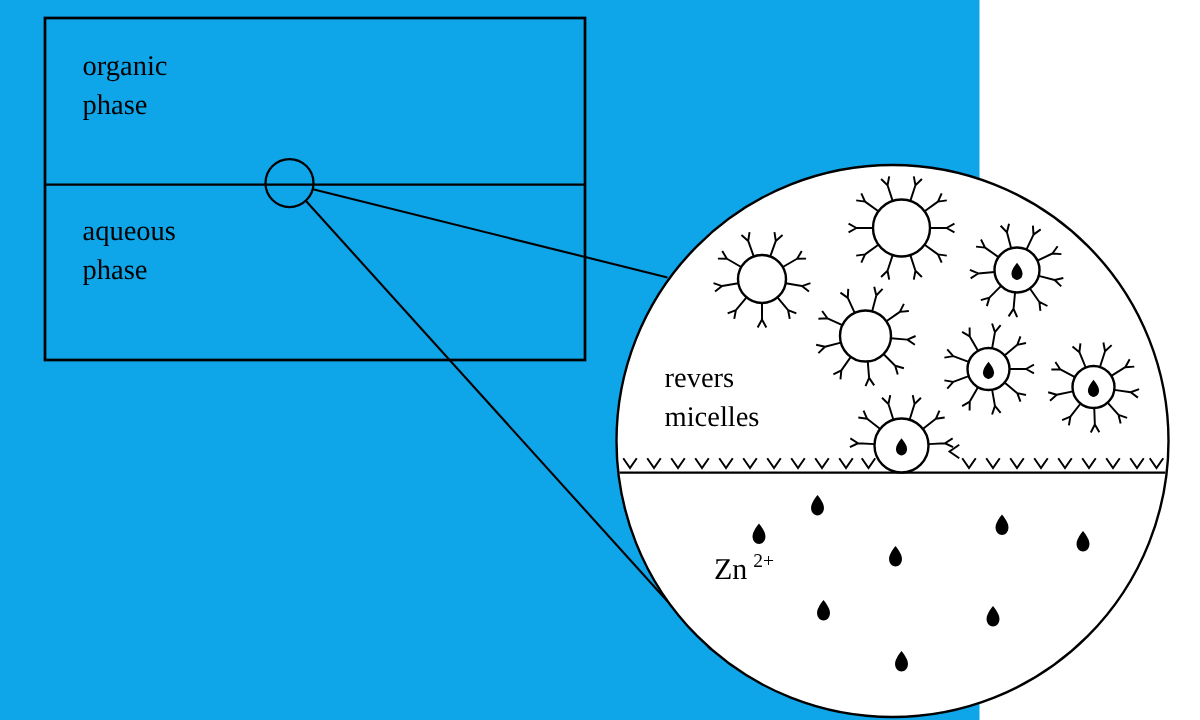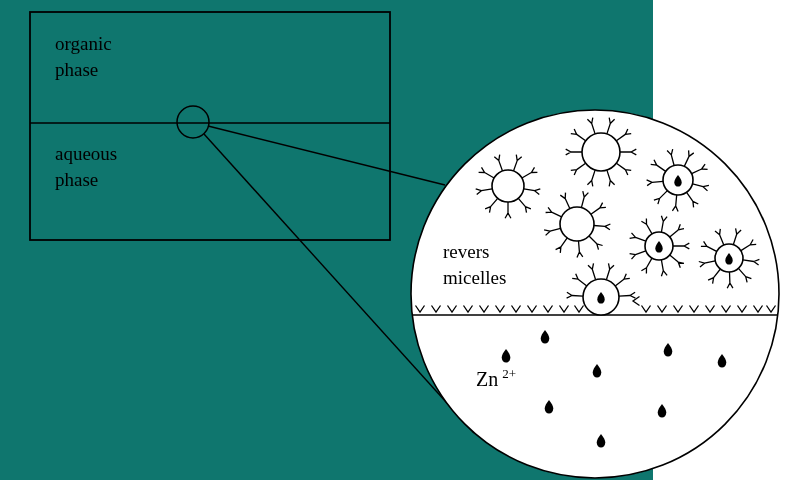--- a/index.html
+++ b/index.html
@@ -7,21 +7,21 @@
     padding: 0;
     width: 800px;
     height: 480px;
     background: #ffffff;
     overflow: hidden;
   }
   .page {
     position: relative;
     width: 653px;
     height: 480px;
-    background: #0f766e;
+    background: #0ea5e9;
   }
   svg text {
     font-family: "Liberation Serif", "DejaVu Serif", serif;
     fill: #000000;
   }
   .phase-label   { font-size: 19px; }
   .micelle-label { font-size: 19px; }
   .ion-label     { font-size: 20px; }
   .ion-label-sup { font-size: 13px; }
 </style>

